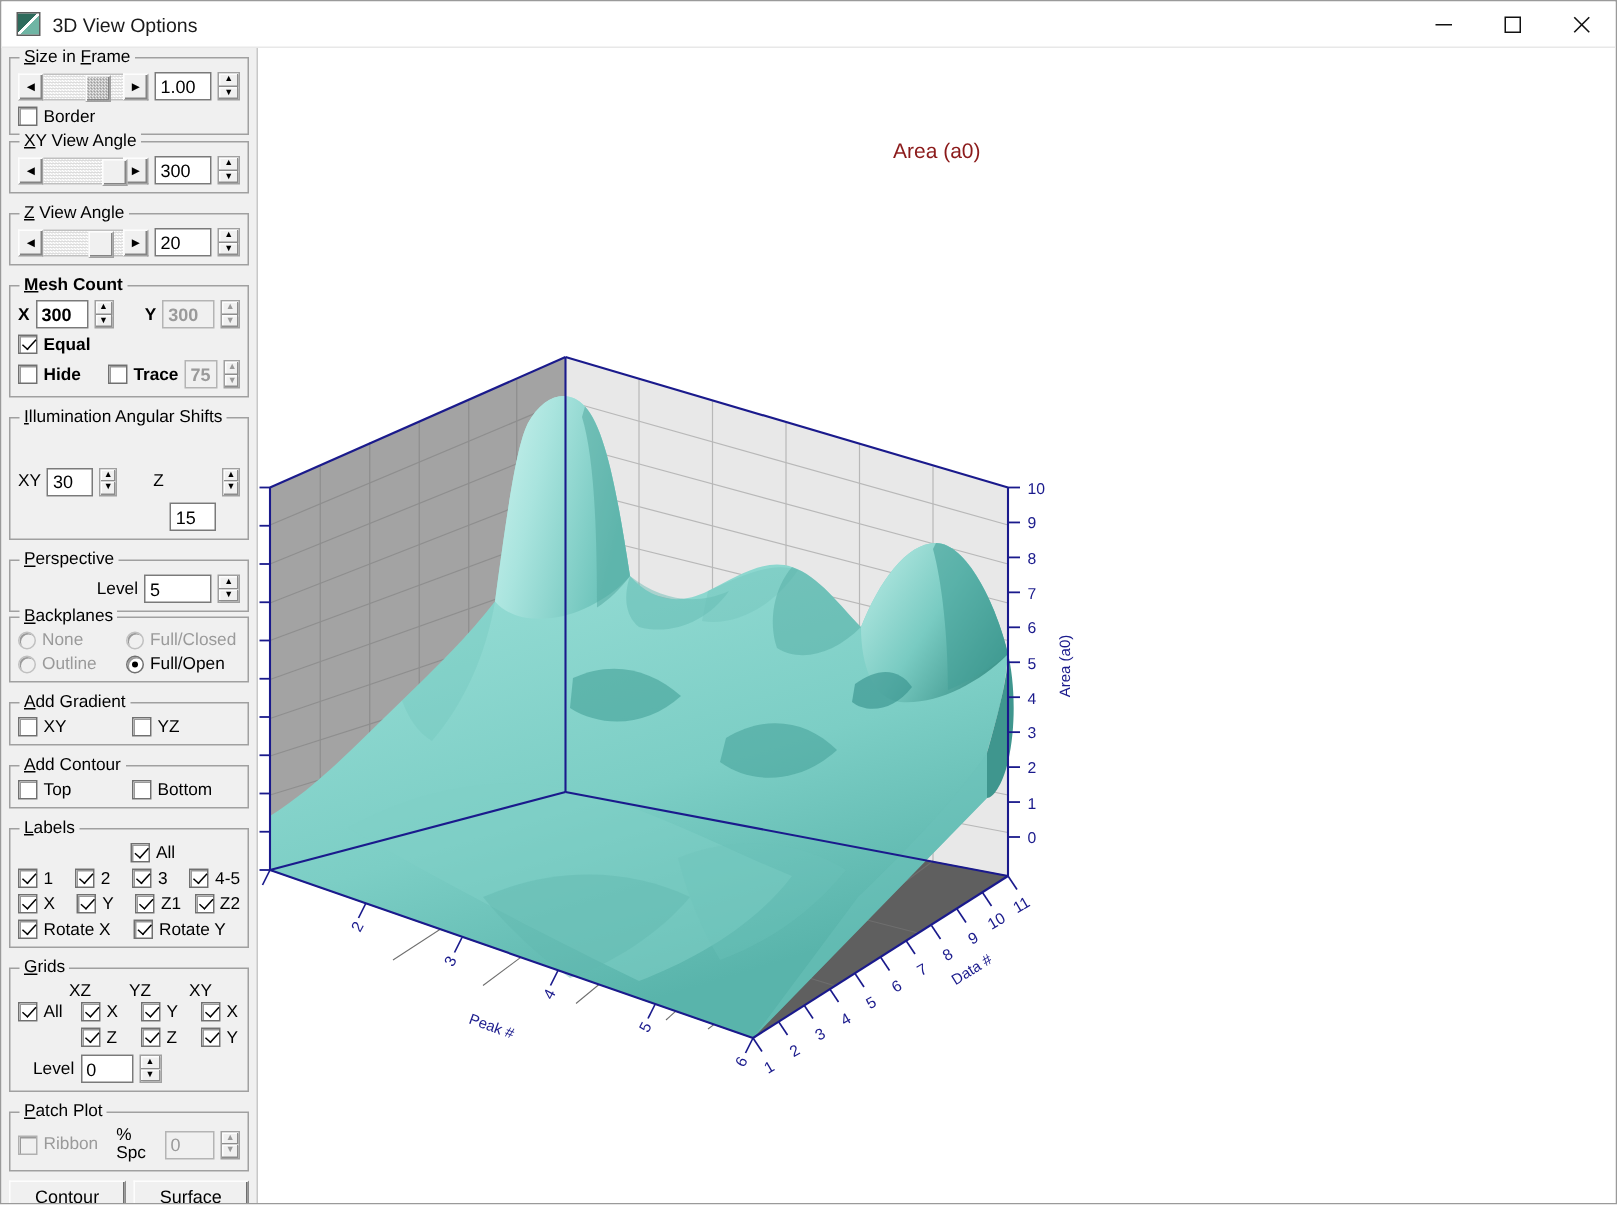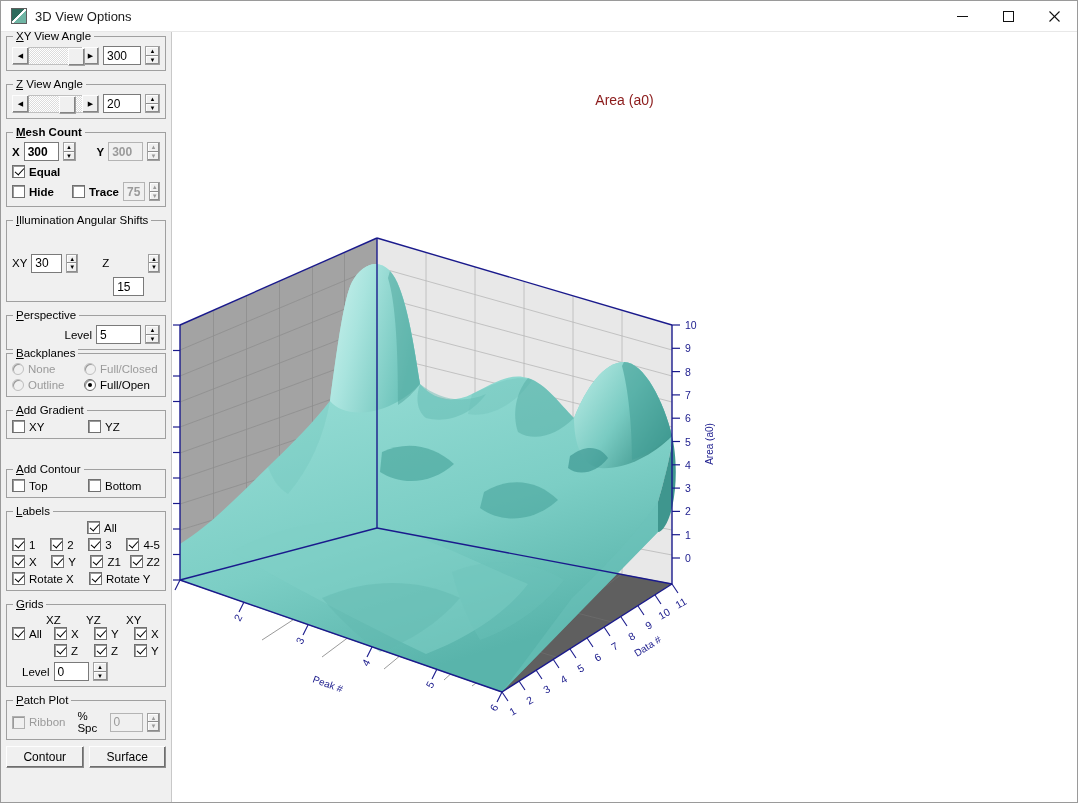--- a/index.html
+++ b/index.html
@@ -246,20 +246,43 @@
           <line x1="1.5" y1="1.5" x2="11.5" y2="11.5" stroke="#111" stroke-width="1.1"></line>
           <line x1="11.5" y1="1.5" x2="1.5" y2="11.5" stroke="#111" stroke-width="1.1"></line>
         </svg>
     </div>
   </div>
 
   <div id="body">
 
     <div id="left-panel">
 
+      <div class="group" style="margin-top:6px;">
+        <div class="gtitle"><u>S</u>ize in <u>F</u>rame</div>
+        <div class="row">
+          <div class="slider">
+            <div class="sbtn">◀</div>
+            <div class="strack">
+              <div class="sthumb dither" style="left:52%;"></div>
+            </div>
+            <div class="sbtn">▶</div>
+          </div>
+          <div class="tfield" style="width:38px;">1.00</div>
+          <div class="spin">
+              <div>▲</div>
+              <div>▼</div>
+            </div>
+        </div>
+        <div class="row">
+          <span class="cb">
+            <span class="cbox"></span>
+            <span class="cblabel">Border</span>
+          </span>
+        </div>
+      </div>
 
       <div class="group" style="">
         <div class="gtitle"><u>X</u>Y View Angle</div>
         <div class="row">
           <div class="slider">
             <div class="sbtn">◀</div>
             <div class="strack">
               <div class="sthumb" style="left:74%;"></div>
             </div>
             <div class="sbtn">▶</div>
@@ -390,21 +413,21 @@
             <span class="cbox"></span>
             <span class="cblabel">XY</span>
           </span>
           <span class="cb">
             <span class="cbox"></span>
             <span class="cblabel">YZ</span>
           </span>
         </div>
       </div>
 
-      <div class="group" style="margin-top:30px;">
+      <div class="group" style="margin-top:13px;">
         <div class="gtitle"><u>A</u>dd Contour</div>
         <div class="row">
           <span class="cb" style="width:72px;">
             <span class="cbox"></span>
             <span class="cblabel">Top</span>
           </span>
           <span class="cb">
             <span class="cbox"></span>
             <span class="cblabel">Bottom</span>
           </span>

